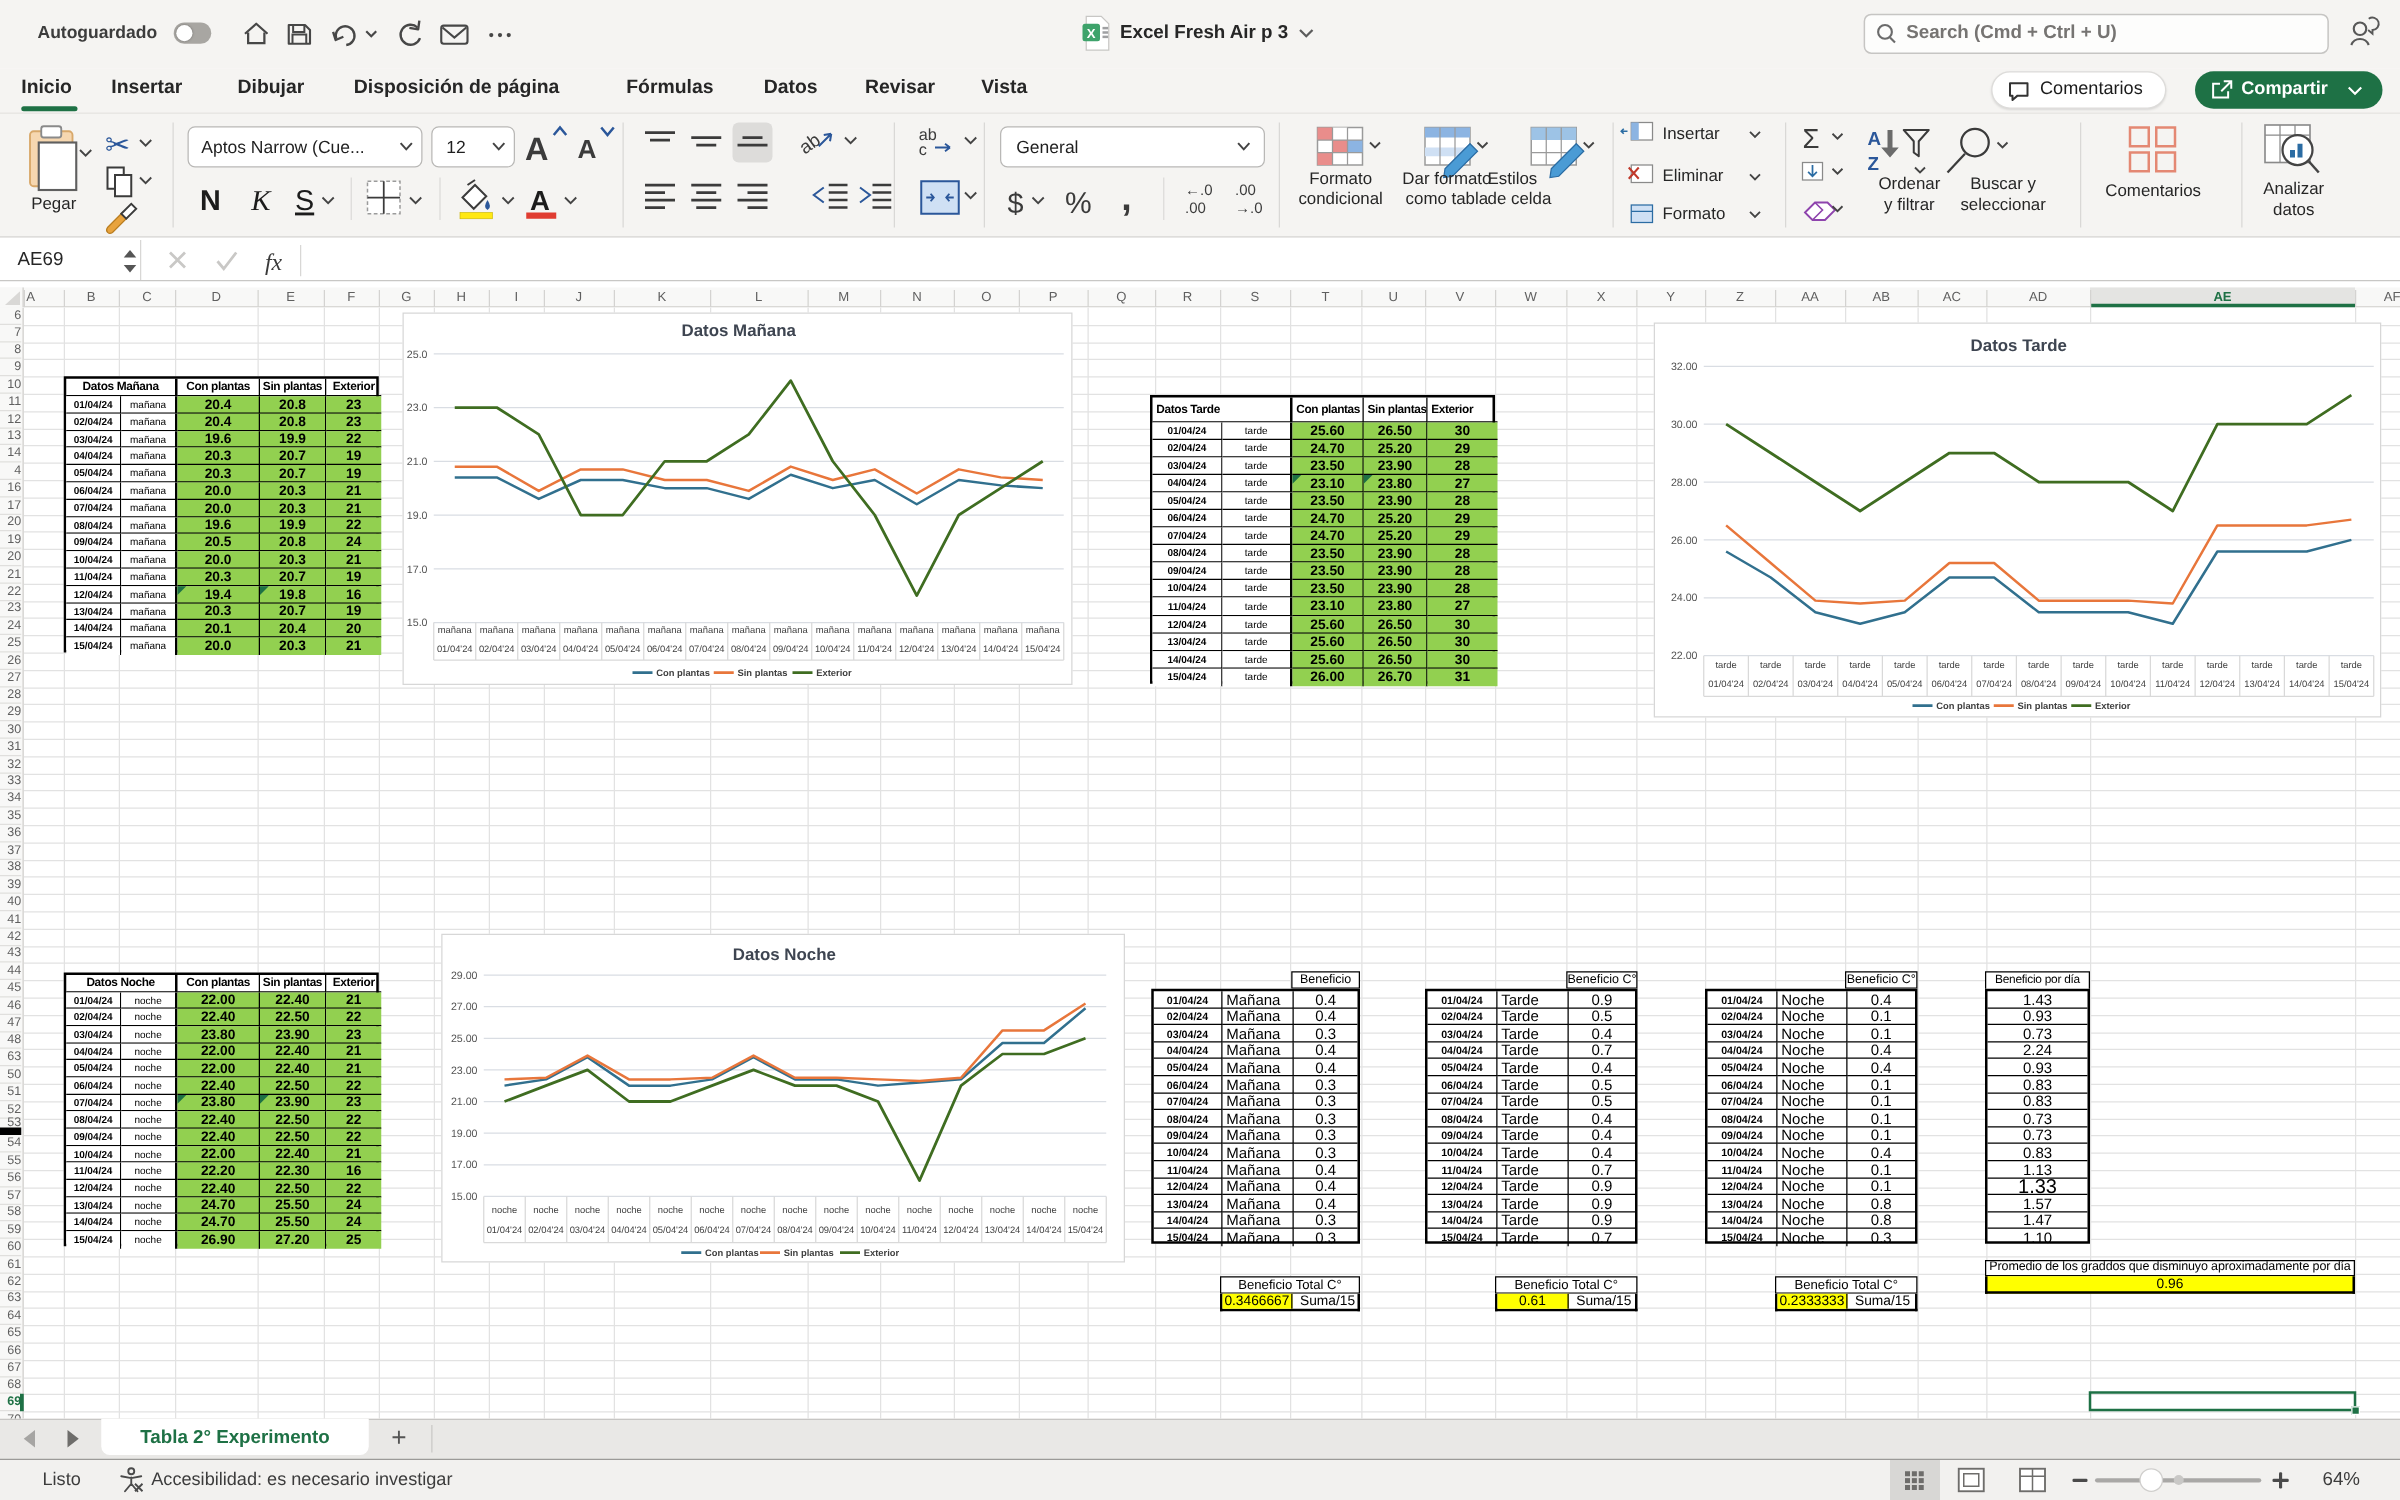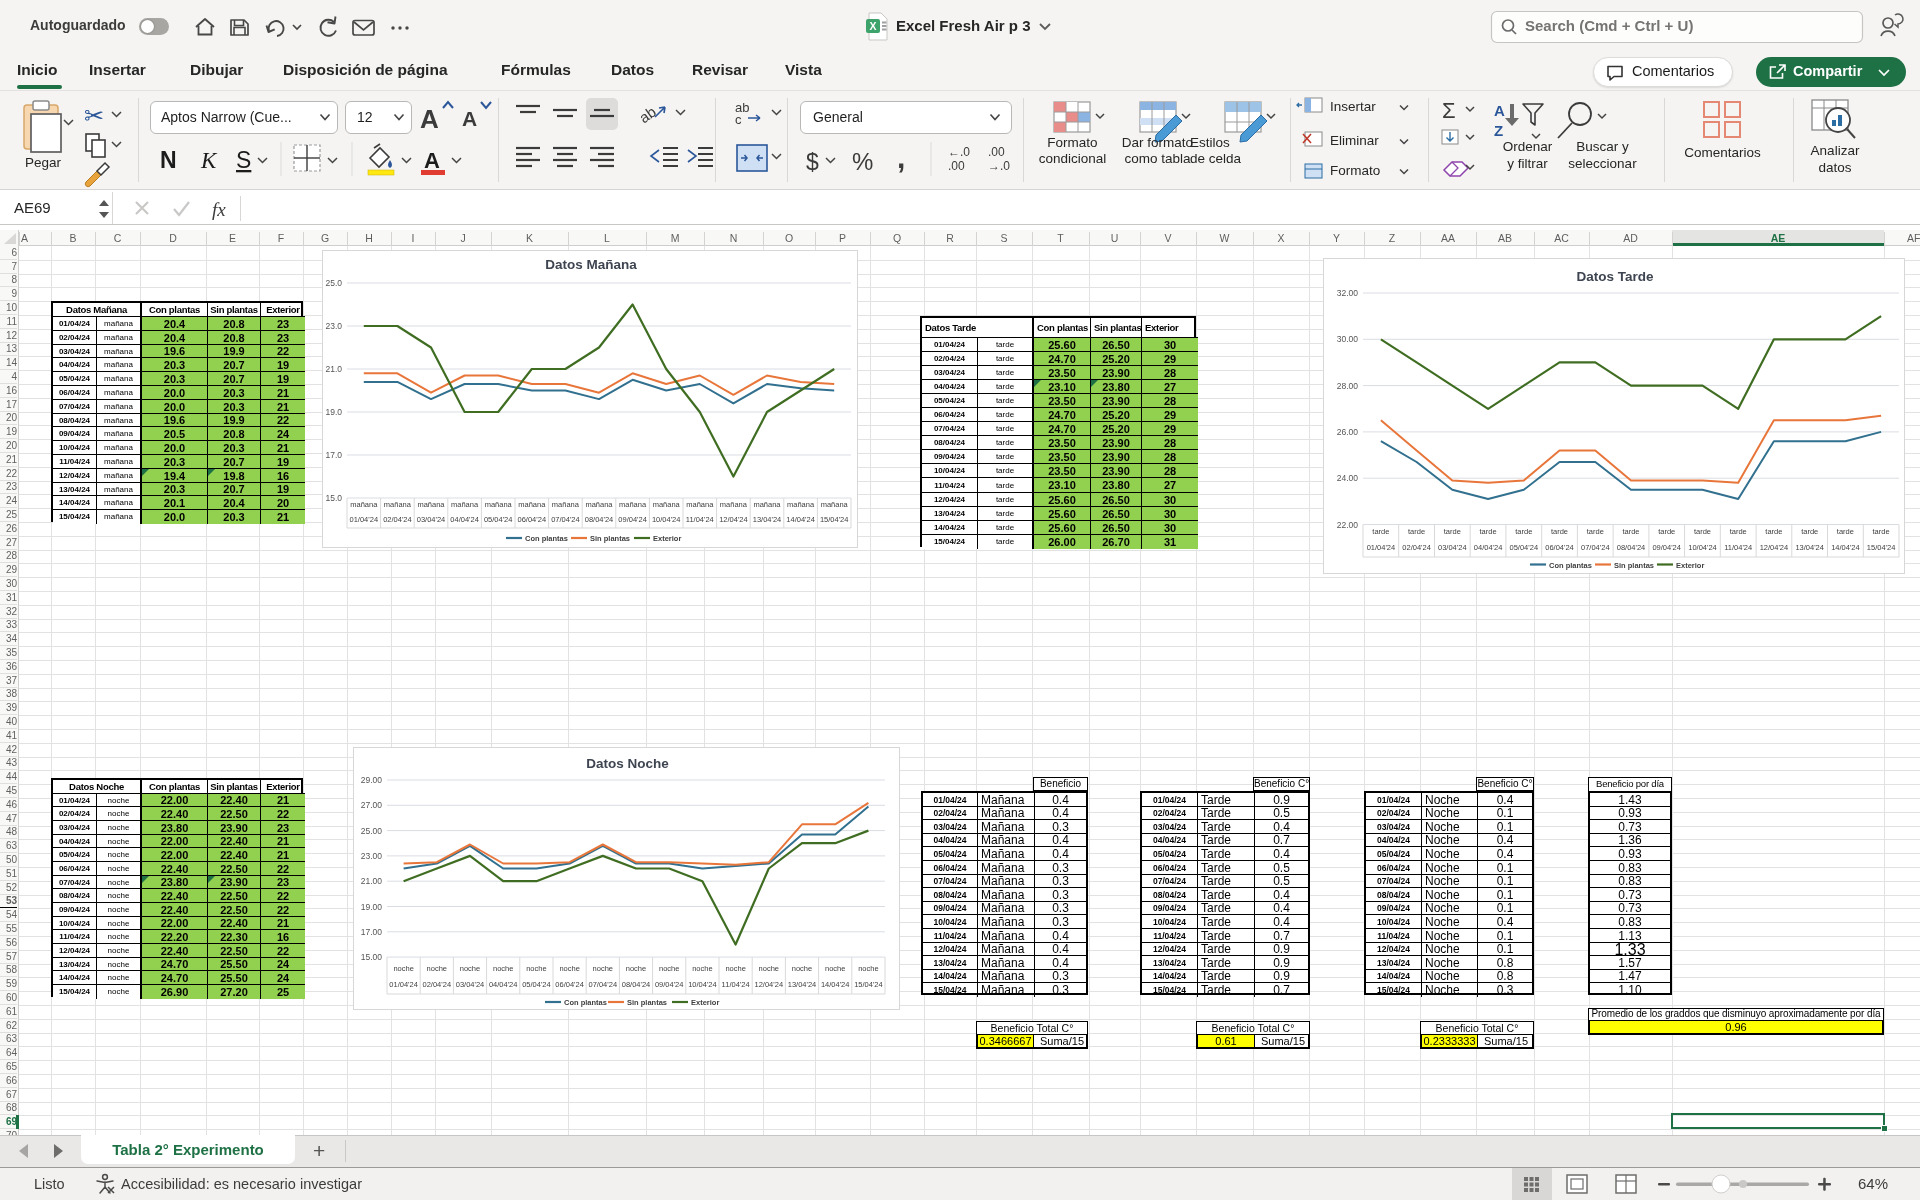--- a/index.html
+++ b/index.html
@@ -484,21 +484,21 @@
     <div class="abs" style="left:0;top:510.6px;width:17px;height:13.8px;font-size:10px;font-weight:400;color:#5f5f5f;display:flex;align-items:center;justify-content:flex-end;border-bottom:1px solid #e0dfdd;">43</div>
     <div class="abs" style="left:0;top:524.4px;width:17px;height:13.8px;font-size:10px;font-weight:400;color:#5f5f5f;display:flex;align-items:center;justify-content:flex-end;border-bottom:1px solid #e0dfdd;">44</div>
     <div class="abs" style="left:0;top:538.2px;width:17px;height:13.8px;font-size:10px;font-weight:400;color:#5f5f5f;display:flex;align-items:center;justify-content:flex-end;border-bottom:1px solid #e0dfdd;">45</div>
     <div class="abs" style="left:0;top:552.0px;width:17px;height:13.8px;font-size:10px;font-weight:400;color:#5f5f5f;display:flex;align-items:center;justify-content:flex-end;border-bottom:1px solid #e0dfdd;">46</div>
     <div class="abs" style="left:0;top:565.8px;width:17px;height:13.8px;font-size:10px;font-weight:400;color:#5f5f5f;display:flex;align-items:center;justify-content:flex-end;border-bottom:1px solid #e0dfdd;">47</div>
     <div class="abs" style="left:0;top:579.6px;width:17px;height:13.8px;font-size:10px;font-weight:400;color:#5f5f5f;display:flex;align-items:center;justify-content:flex-end;border-bottom:1px solid #e0dfdd;">48</div>
     <div class="abs" style="left:0;top:593.4px;width:17px;height:13.8px;font-size:10px;font-weight:400;color:#5f5f5f;display:flex;align-items:center;justify-content:flex-end;border-bottom:1px solid #e0dfdd;">63</div>
     <div class="abs" style="left:0;top:607.2px;width:17px;height:13.8px;font-size:10px;font-weight:400;color:#5f5f5f;display:flex;align-items:center;justify-content:flex-end;border-bottom:1px solid #e0dfdd;">50</div>
     <div class="abs" style="left:0;top:621.0px;width:17px;height:13.8px;font-size:10px;font-weight:400;color:#5f5f5f;display:flex;align-items:center;justify-content:flex-end;border-bottom:1px solid #e0dfdd;">51</div>
     <div class="abs" style="left:0;top:634.8px;width:17px;height:13.8px;font-size:10px;font-weight:400;color:#5f5f5f;display:flex;align-items:center;justify-content:flex-end;border-bottom:1px solid #e0dfdd;">52</div>
-    <div class="abs" style="left:0;top:648.6px;width:17px;height:13.8px;font-size:10px;font-weight:700;color:#5f5f5f;display:flex;align-items:center;justify-content:flex-end;border-bottom:1px solid #000000;">53</div>
+    <div class="abs" style="left:0;top:648.6px;width:17px;height:13.8px;font-size:10px;font-weight:400;color:#5f5f5f;display:flex;align-items:center;justify-content:flex-end;border-bottom:6px solid #000000;">53</div>
     <div class="abs" style="left:0;top:662.4px;width:17px;height:13.8px;font-size:10px;font-weight:400;color:#5f5f5f;display:flex;align-items:center;justify-content:flex-end;border-bottom:1px solid #e0dfdd;">54</div>
     <div class="abs" style="left:0;top:676.2px;width:17px;height:13.8px;font-size:10px;font-weight:400;color:#5f5f5f;display:flex;align-items:center;justify-content:flex-end;border-bottom:1px solid #e0dfdd;">55</div>
     <div class="abs" style="left:0;top:690.0px;width:17px;height:13.8px;font-size:10px;font-weight:400;color:#5f5f5f;display:flex;align-items:center;justify-content:flex-end;border-bottom:1px solid #e0dfdd;">56</div>
     <div class="abs" style="left:0;top:703.8px;width:17px;height:13.8px;font-size:10px;font-weight:400;color:#5f5f5f;display:flex;align-items:center;justify-content:flex-end;border-bottom:1px solid #e0dfdd;">57</div>
     <div class="abs" style="left:0;top:717.6px;width:17px;height:13.8px;font-size:10px;font-weight:400;color:#5f5f5f;display:flex;align-items:center;justify-content:flex-end;border-bottom:1px solid #e0dfdd;">58</div>
     <div class="abs" style="left:0;top:731.4px;width:17px;height:13.8px;font-size:10px;font-weight:400;color:#5f5f5f;display:flex;align-items:center;justify-content:flex-end;border-bottom:1px solid #e0dfdd;">59</div>
     <div class="abs" style="left:0;top:745.2px;width:17px;height:13.8px;font-size:10px;font-weight:400;color:#5f5f5f;display:flex;align-items:center;justify-content:flex-end;border-bottom:1px solid #e0dfdd;">60</div>
     <div class="abs" style="left:0;top:759.0px;width:17px;height:13.8px;font-size:10px;font-weight:400;color:#5f5f5f;display:flex;align-items:center;justify-content:flex-end;border-bottom:1px solid #e0dfdd;">61</div>
     <div class="abs" style="left:0;top:772.8px;width:17px;height:13.8px;font-size:10px;font-weight:400;color:#5f5f5f;display:flex;align-items:center;justify-content:flex-end;border-bottom:1px solid #e0dfdd;">62</div>
     <div class="abs" style="left:0;top:786.6px;width:17px;height:13.8px;font-size:10px;font-weight:400;color:#5f5f5f;display:flex;align-items:center;justify-content:flex-end;border-bottom:1px solid #e0dfdd;">63</div>
@@ -896,21 +896,21 @@
     <div class="abs" style="left:112px;top:177px;width:54px;height:13px;border-bottom:1.5px solid #000;font-size:12px;text-align:center;line-height:13px;">0.8</div>
     <div class="abs" style="left:0;top:190px;width:56px;height:14px;border-right:1.5px solid #000;border-bottom:none;font-size:8.5px;font-weight:700;text-align:center;line-height:14px;">15/04/24</div>
     <div class="abs" style="left:56px;top:190px;width:56px;height:14px;border-right:1.5px solid #000;border-bottom:none;font-size:12px;text-align:left;padding-left:3px;line-height:14px;">Noche</div>
     <div class="abs" style="left:112px;top:190px;width:54px;height:14px;border-bottom:none;font-size:12px;text-align:center;line-height:14px;">0.3</div>
   </div>
 <div class="abs" style="left:1588px;top:777.00px;width:84px;height:18px;background:#fff;border:1.5px solid #000;font-size:9.5px;letter-spacing:-0.2px;text-align:center;line-height:11px;white-space:nowrap;overflow:hidden;">Beneficio por día</div>
 <div class="abs" style="left:1588px;top:790.50px;width:84px;height:204.00px;background:#fff;border:2px solid #000;">
     <div class="abs" style="left:0;top:0px;width:80px;height:14px;border-bottom:1.5px solid #000;font-size:12px;text-align:center;line-height:14px;">1.43</div>
     <div class="abs" style="left:0;top:14px;width:80px;height:13px;border-bottom:1.5px solid #000;font-size:12px;text-align:center;line-height:13px;">0.93</div>
     <div class="abs" style="left:0;top:27px;width:80px;height:14px;border-bottom:1.5px solid #000;font-size:12px;text-align:center;line-height:14px;">0.73</div>
-    <div class="abs" style="left:0;top:41px;width:80px;height:13px;border-bottom:1.5px solid #000;font-size:12px;text-align:center;line-height:13px;">1.36</div>
+    <div class="abs" style="left:0;top:41px;width:80px;height:13px;border-bottom:1.5px solid #000;font-size:12px;text-align:center;line-height:13px;">2.24</div>
     <div class="abs" style="left:0;top:54px;width:80px;height:14px;border-bottom:1.5px solid #000;font-size:12px;text-align:center;line-height:14px;">0.93</div>
     <div class="abs" style="left:0;top:68px;width:80px;height:14px;border-bottom:1.5px solid #000;font-size:12px;text-align:center;line-height:14px;">0.83</div>
     <div class="abs" style="left:0;top:82px;width:80px;height:13px;border-bottom:1.5px solid #000;font-size:12px;text-align:center;line-height:13px;">0.83</div>
     <div class="abs" style="left:0;top:95px;width:80px;height:14px;border-bottom:1.5px solid #000;font-size:12px;text-align:center;line-height:14px;">0.73</div>
     <div class="abs" style="left:0;top:109px;width:80px;height:13px;border-bottom:1.5px solid #000;font-size:12px;text-align:center;line-height:13px;">0.73</div>
     <div class="abs" style="left:0;top:122px;width:80px;height:14px;border-bottom:1.5px solid #000;font-size:12px;text-align:center;line-height:14px;">0.83</div>
     <div class="abs" style="left:0;top:136px;width:80px;height:14px;border-bottom:1.5px solid #000;font-size:12px;text-align:center;line-height:14px;">1.13</div>
     <div class="abs" style="left:0;top:150px;width:80px;height:13px;border-bottom:1.5px solid #000;font-size:16px;text-align:center;line-height:13px;">1.33</div>
     <div class="abs" style="left:0;top:163px;width:80px;height:14px;border-bottom:1.5px solid #000;font-size:12px;text-align:center;line-height:14px;">1.57</div>
     <div class="abs" style="left:0;top:177px;width:80px;height:13px;border-bottom:1.5px solid #000;font-size:12px;text-align:center;line-height:13px;">1.47</div>

